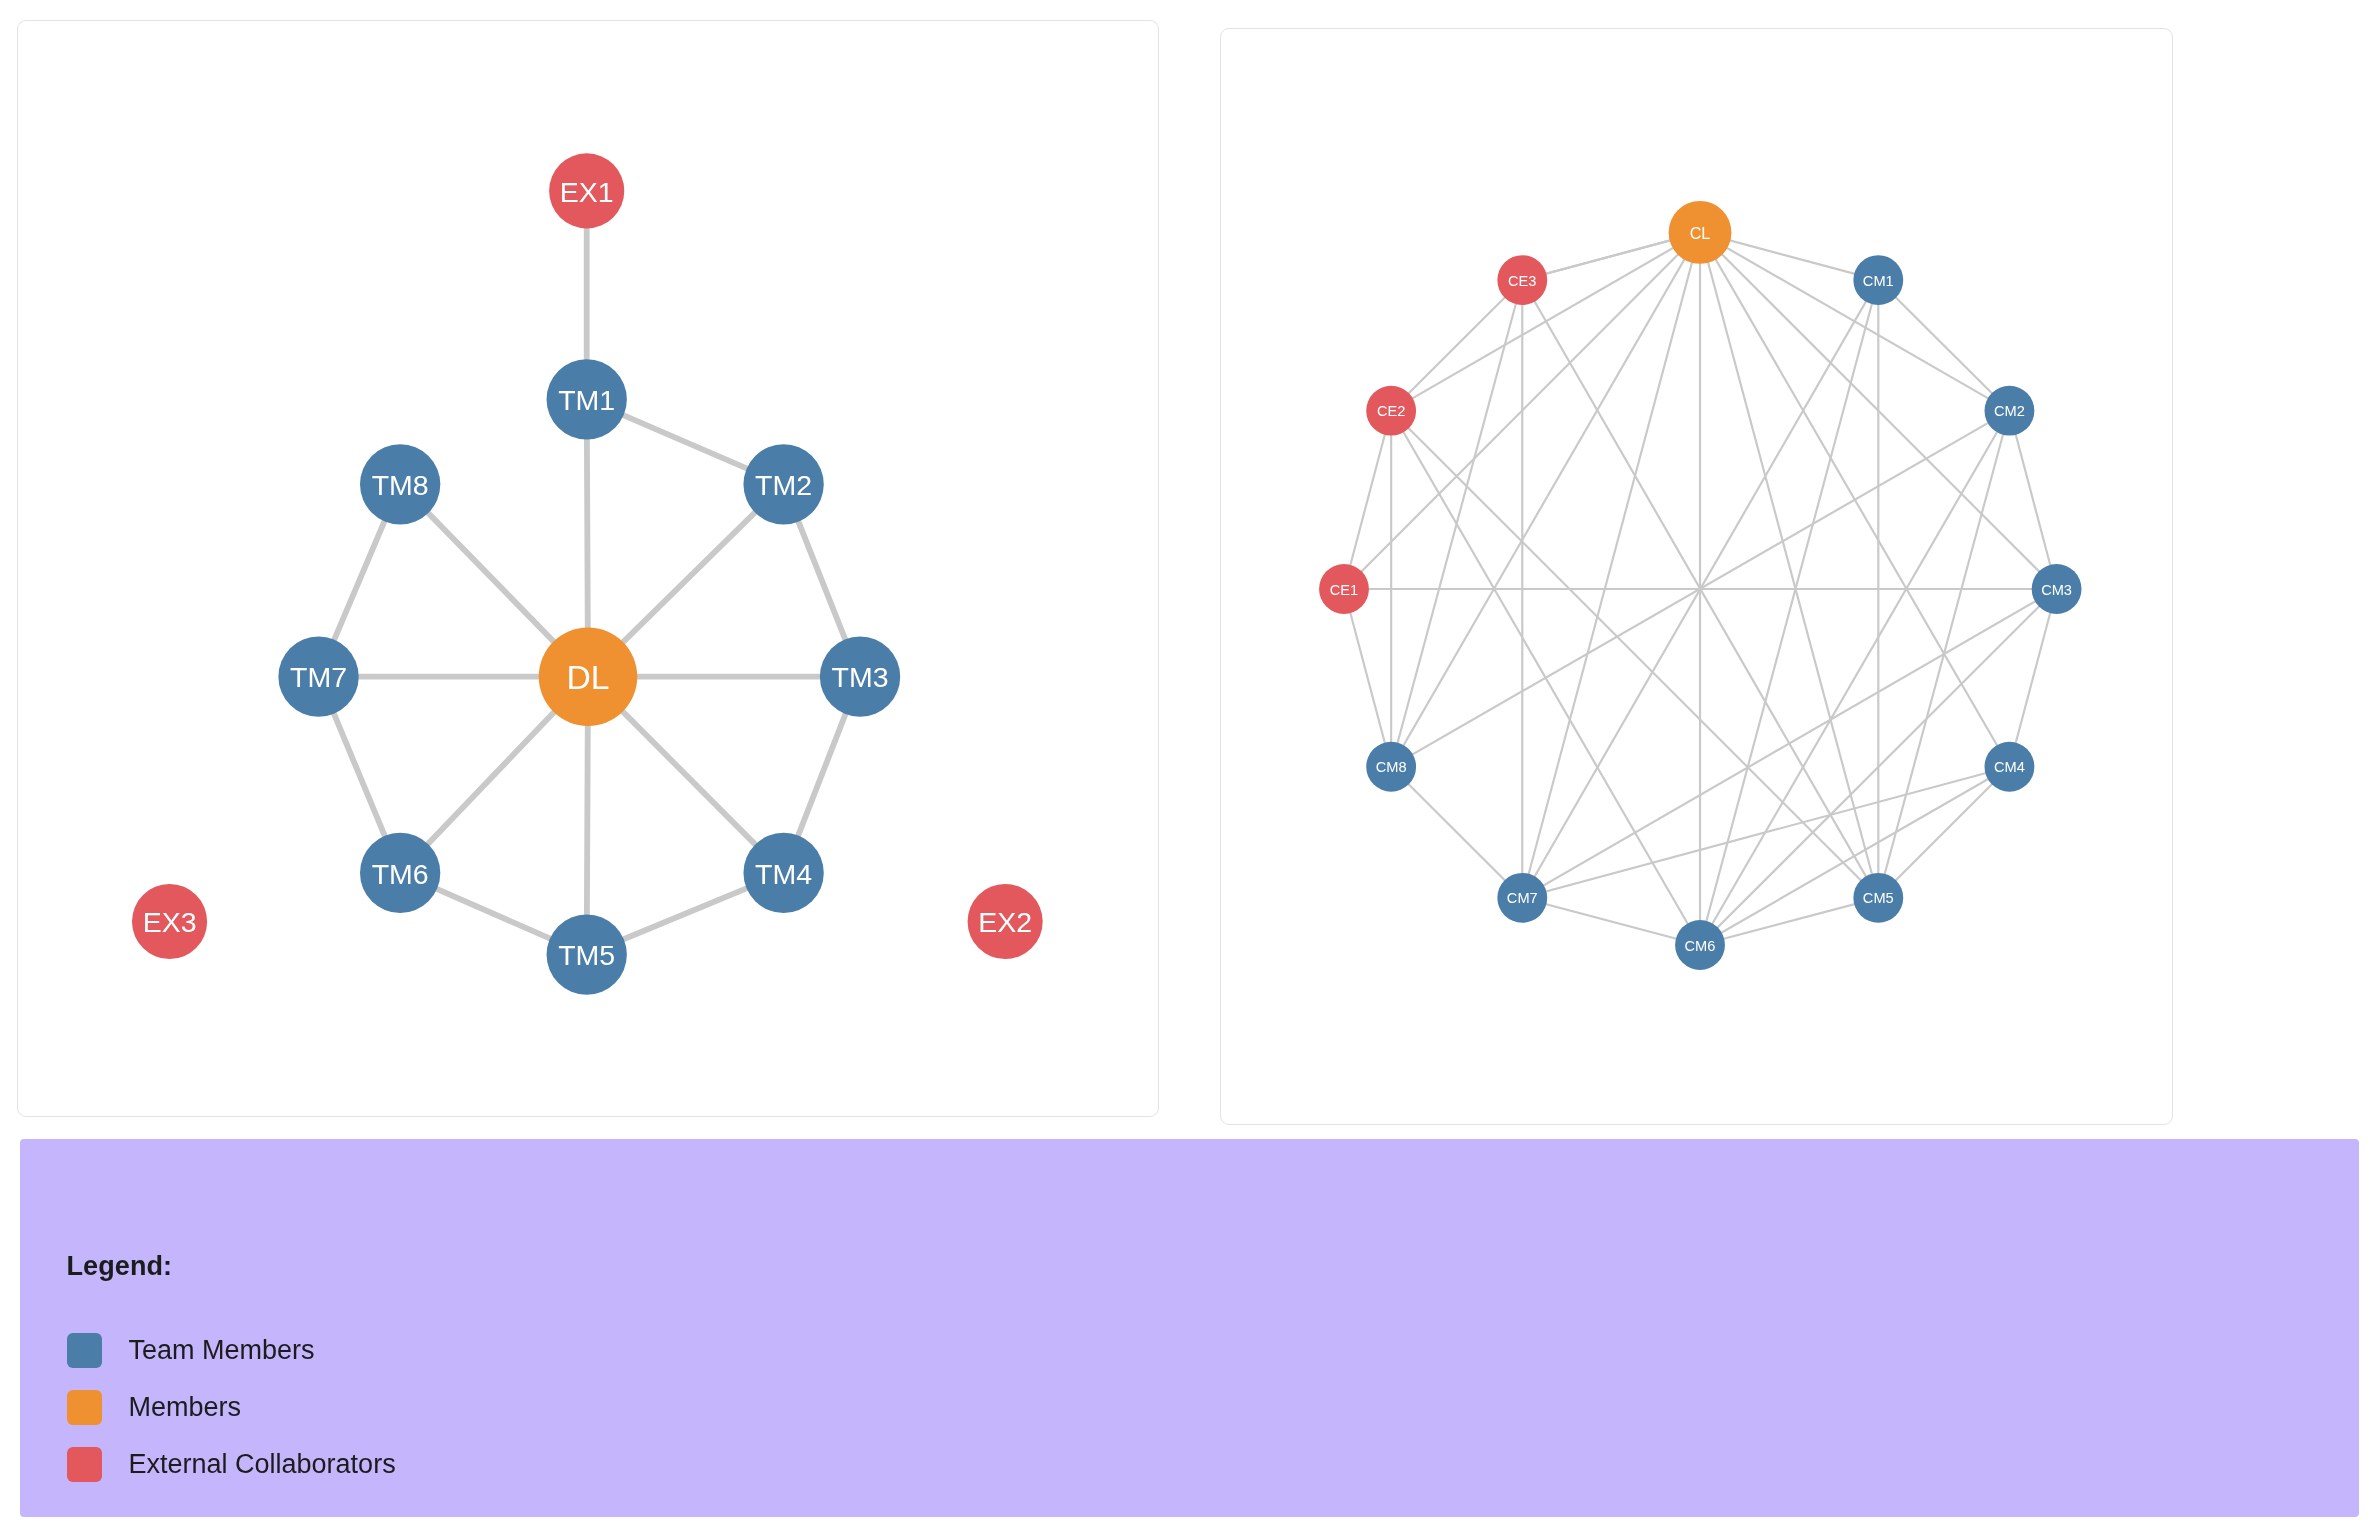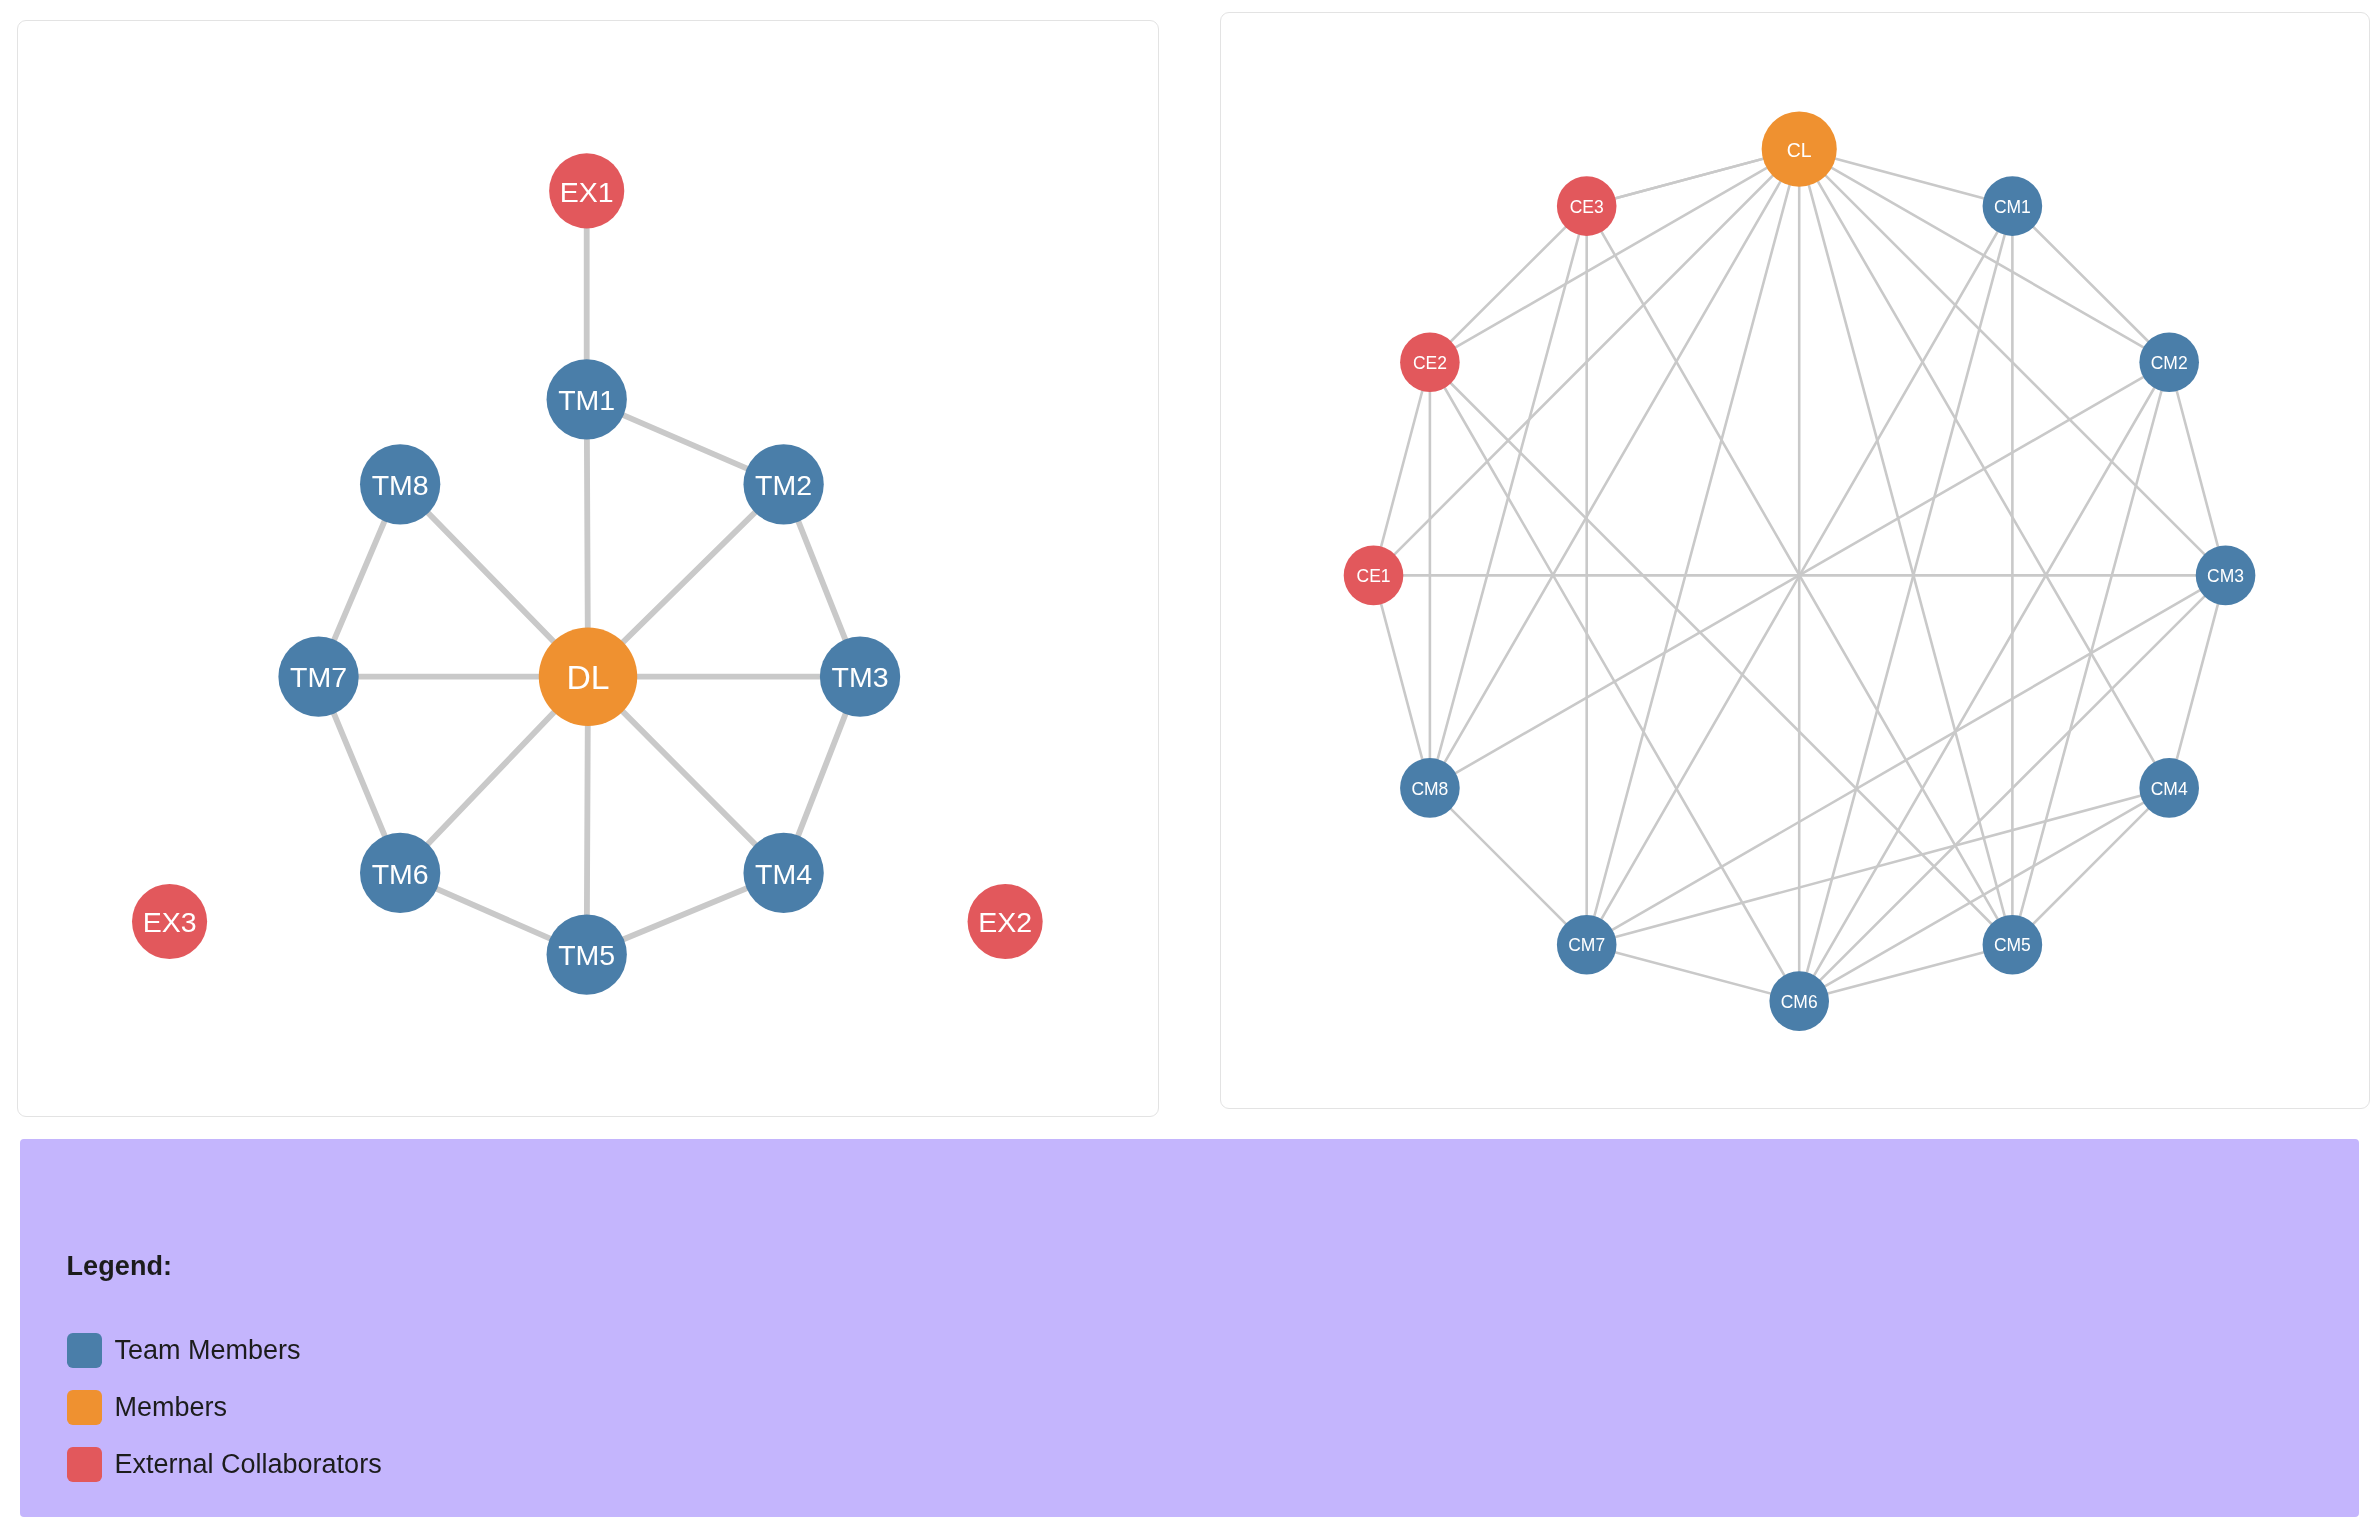--- a/index.html
+++ b/index.html
@@ -43,22 +43,22 @@
     position: absolute;
     left: 17px;
     top: 19.5px;
     width: 1142px;
     height: 1097px;
   }
 
   .panel-right {
     position: absolute;
     left: 1220px;
-    top: 12px;
-    width: 1150px;
+    top: 28px;
+    width: 953px;
     height: 1097px;
   }
 
   .graph-svg {
     position: absolute;
     left: 0; top: 0;
     width: 100%;
     height: 100%;
     display: block;
   }
@@ -117,21 +117,21 @@
   }
 
   .legend-swatch {
     width: 35px;
     height: 35px;
     border-radius: 5.8px;
     flex: 0 0 auto;
   }
 
   .legend-label {
-    margin-left: 13px;
+    margin-left: 27px;
     font-size: 27px;
     color: #1c1c1c;
     white-space: nowrap;
   }
 </style>
 </head>
 <body>
 
 <div id="root">
 

